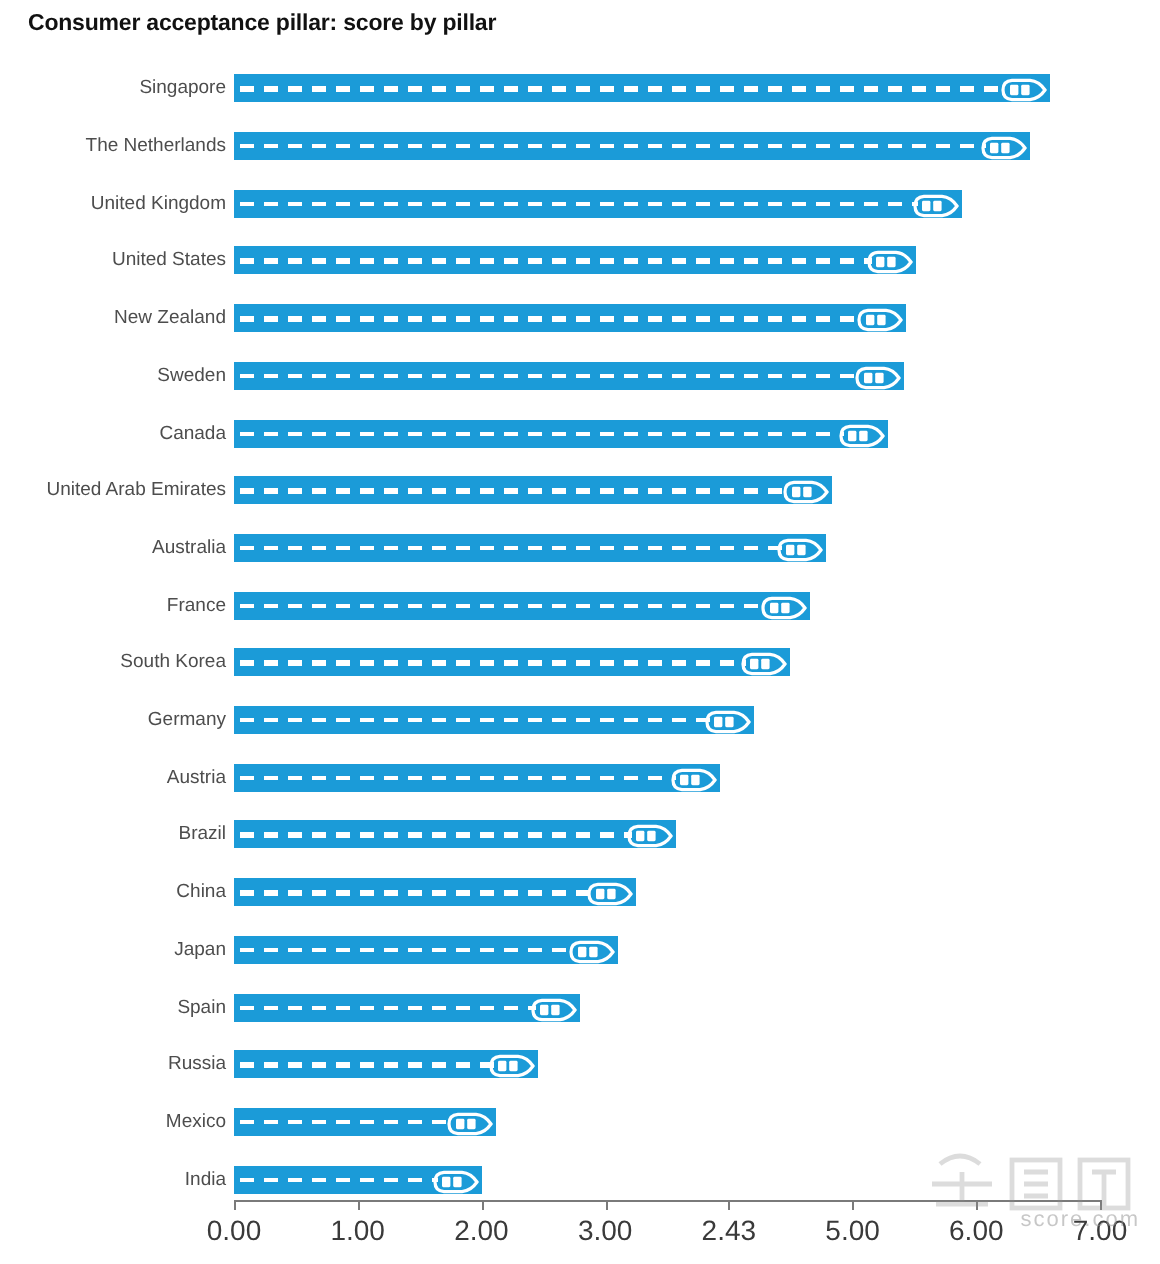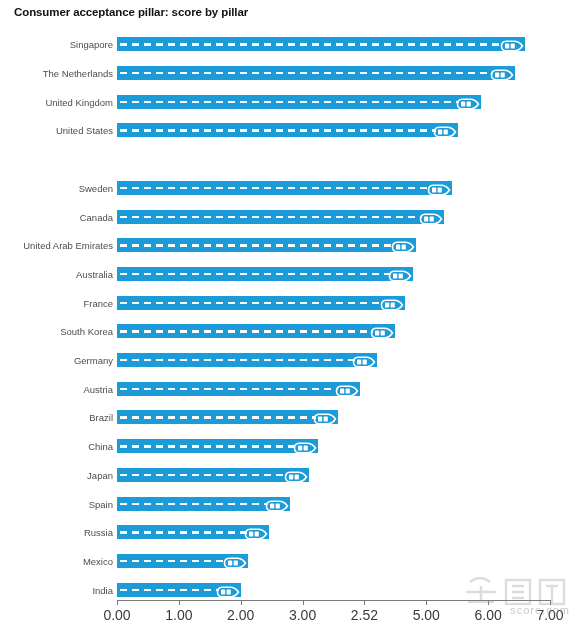--- a/index.html
+++ b/index.html
@@ -153,20 +153,33 @@
               <rect x="5" y="3.4" width="4.2" height="5.2" rx="0.7" fill="#ffffff"></rect>
               <rect x="10.6" y="3.4" width="4.2" height="5.2" rx="0.7" fill="#ffffff"></rect>
             </svg></div>
         </div>
       </div>
     </div>
     <div class="row" style="top: 92.1px;">
       <div class="row-label">United States</div>
       <div class="bar-track" style="width: 340.833px;">
         <div class="bar" title="United States: 5.51" style="background: rgb(27, 155, 216);">
+          <div class="road-dashes"></div>
+          <div class="car-icon"><svg viewBox="0 0 24 12" width="24" height="12">
+              <path d="M1.5 6 q0 -4.5 4.5 -4.8 h9 q4.5 0.4 7.5 4.8 q-3 4.4 -7.5 4.8 h-9 q-4.5 -0.3 -4.5 -4.8 z" fill="none" stroke="#ffffff" stroke-width="1.6"></path>
+              <rect x="5" y="3.4" width="4.2" height="5.2" rx="0.7" fill="#ffffff"></rect>
+              <rect x="10.6" y="3.4" width="4.2" height="5.2" rx="0.7" fill="#ffffff"></rect>
+            </svg></div>
+        </div>
+      </div>
+    </div>
+    <div class="row" style="top: 120.8px;">
+      <div class="row-label">New Zealand</div>
+      <div class="bar-track" style="width: 335.884px;">
+        <div class="bar" title="New Zealand: 5.43" style="background: rgb(27, 155, 216);">
           <div class="road-dashes"></div>
           <div class="car-icon"><svg viewBox="0 0 24 12" width="24" height="12">
               <path d="M1.5 6 q0 -4.5 4.5 -4.8 h9 q4.5 0.4 7.5 4.8 q-3 4.4 -7.5 4.8 h-9 q-4.5 -0.3 -4.5 -4.8 z" fill="none" stroke="#ffffff" stroke-width="1.6"></path>
               <rect x="5" y="3.4" width="4.2" height="5.2" rx="0.7" fill="#ffffff"></rect>
               <rect x="10.6" y="3.4" width="4.2" height="5.2" rx="0.7" fill="#ffffff"></rect>
             </svg></div>
         </div>
       </div>
     </div>
     <div class="row" style="top: 149.5px;">
@@ -370,21 +383,21 @@
   <div id="axis-line"></div>
 <div class="tick" style="left: 117px;"></div>
     <div class="tick-label" style="left: 117px;">0.00</div>
     <div class="tick" style="left: 178.857px;"></div>
     <div class="tick-label" style="left: 178.857px;">1.00</div>
     <div class="tick" style="left: 240.714px;"></div>
     <div class="tick-label" style="left: 240.714px;">2.00</div>
     <div class="tick" style="left: 302.571px;"></div>
     <div class="tick-label" style="left: 302.571px;">3.00</div>
     <div class="tick" style="left: 364.429px;"></div>
-    <div class="tick-label" style="left: 364.429px;">2.52</div>
+    <div class="tick-label" style="left: 364.429px;">2.43</div>
     <div class="tick" style="left: 426.286px;"></div>
     <div class="tick-label" style="left: 426.286px;">5.00</div>
     <div class="tick" style="left: 488.143px;"></div>
     <div class="tick-label" style="left: 488.143px;">6.00</div>
     <div class="tick" style="left: 550px;"></div>
     <div class="tick-label" style="left: 550px;">7.00</div>
   </div>
 
 <div id="watermark">
   <svg viewBox="0 0 112 52" width="112" height="52" aria-hidden="true">

